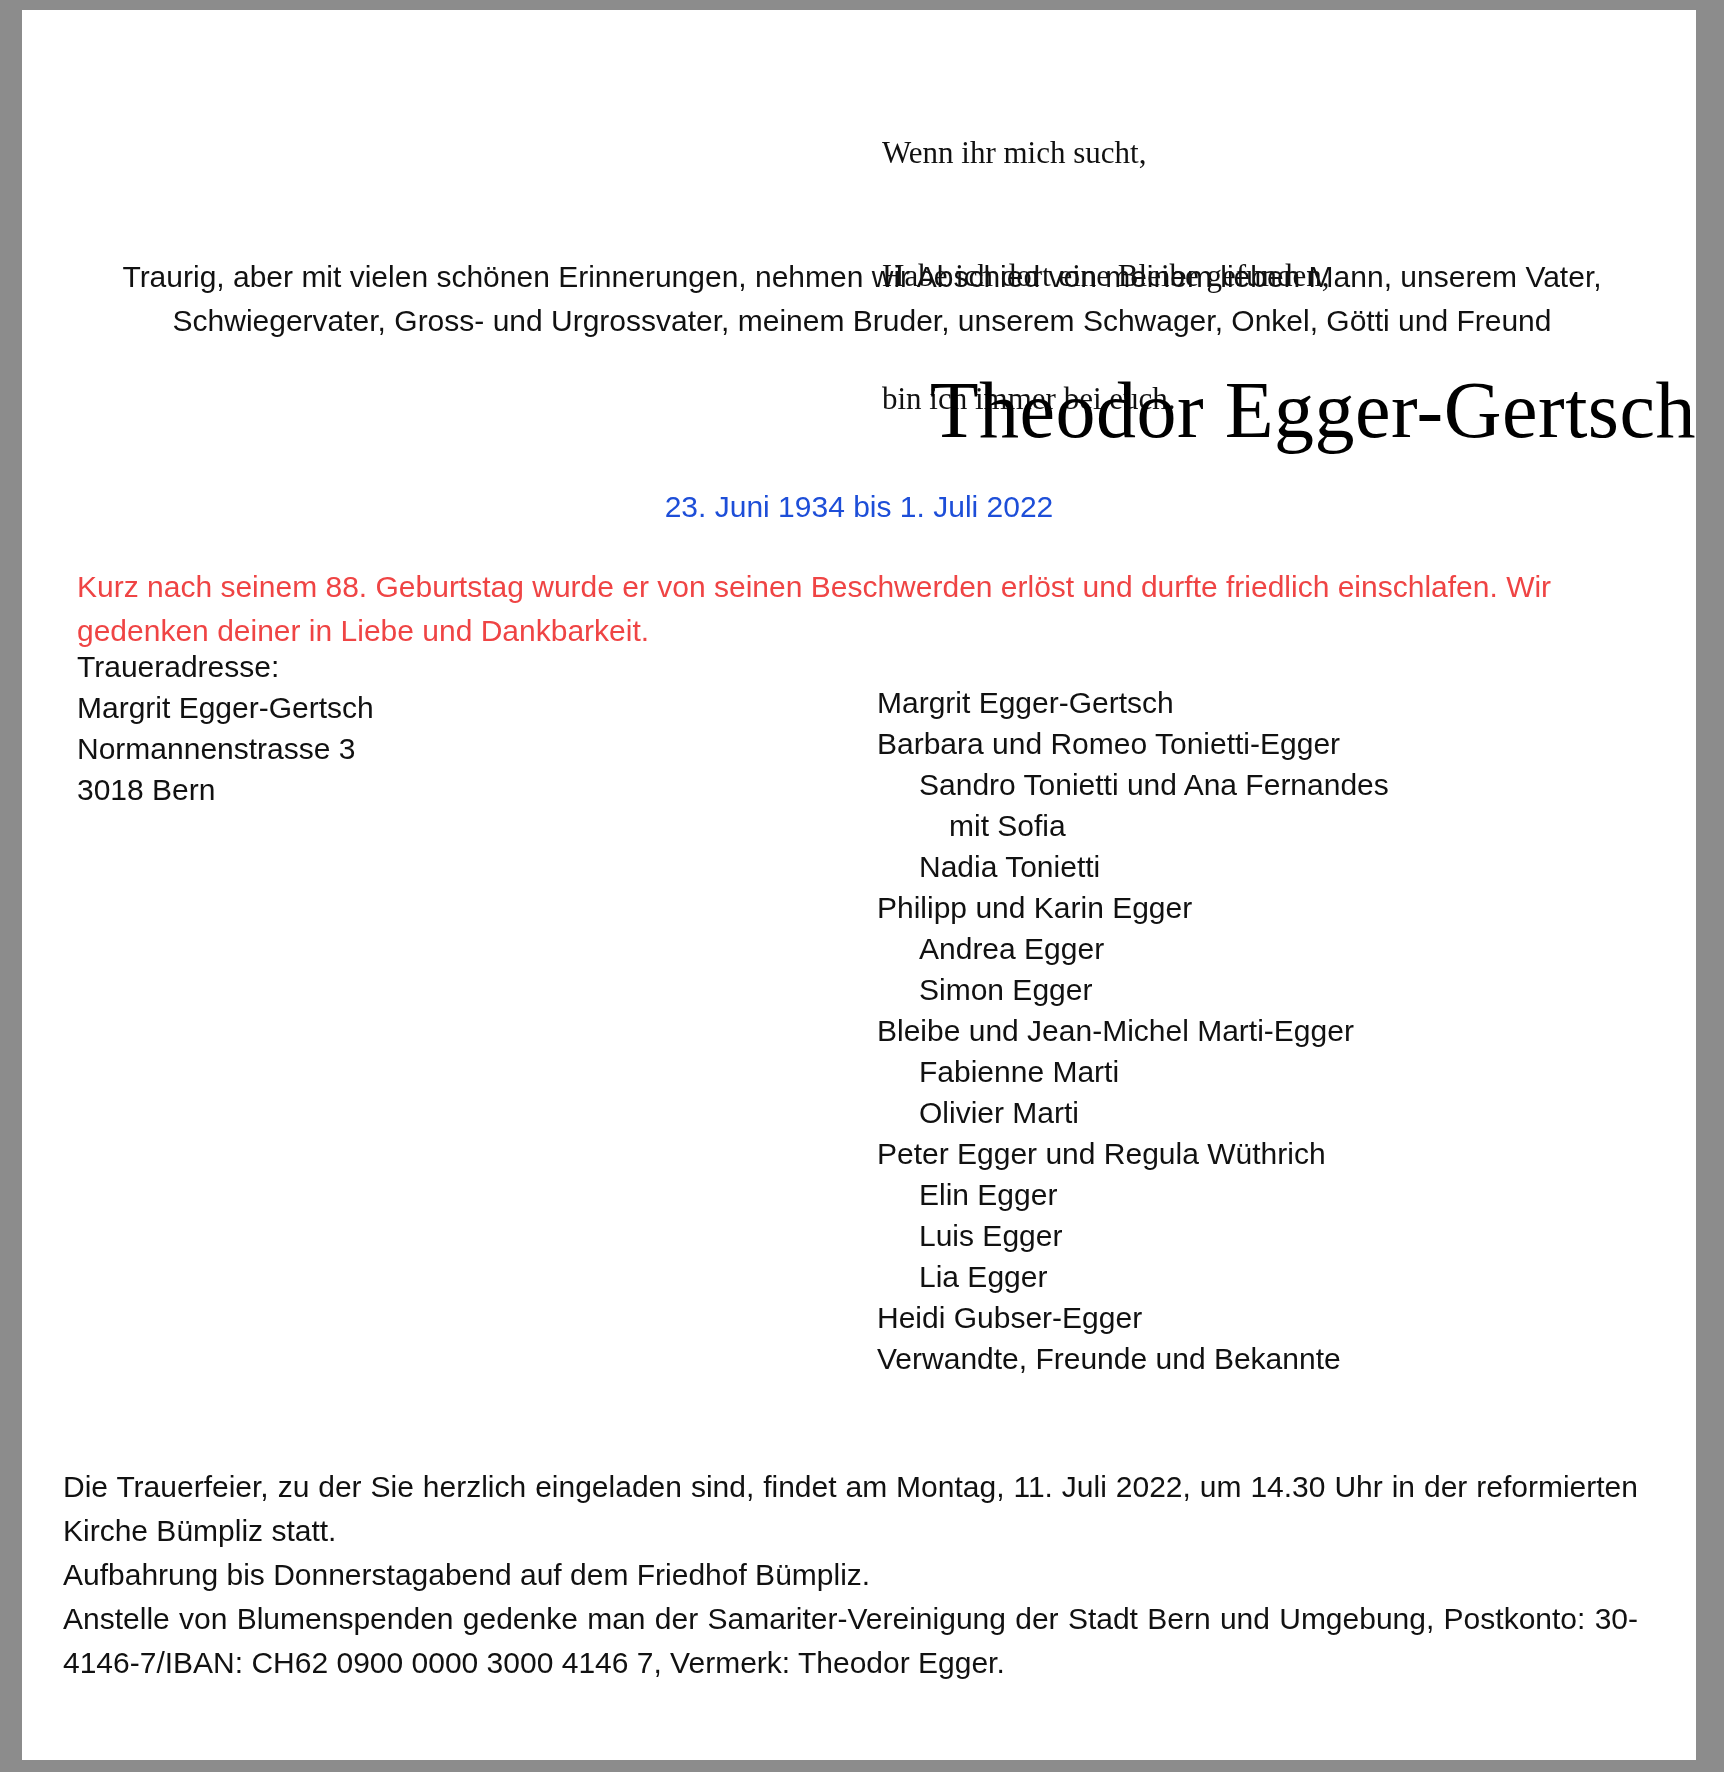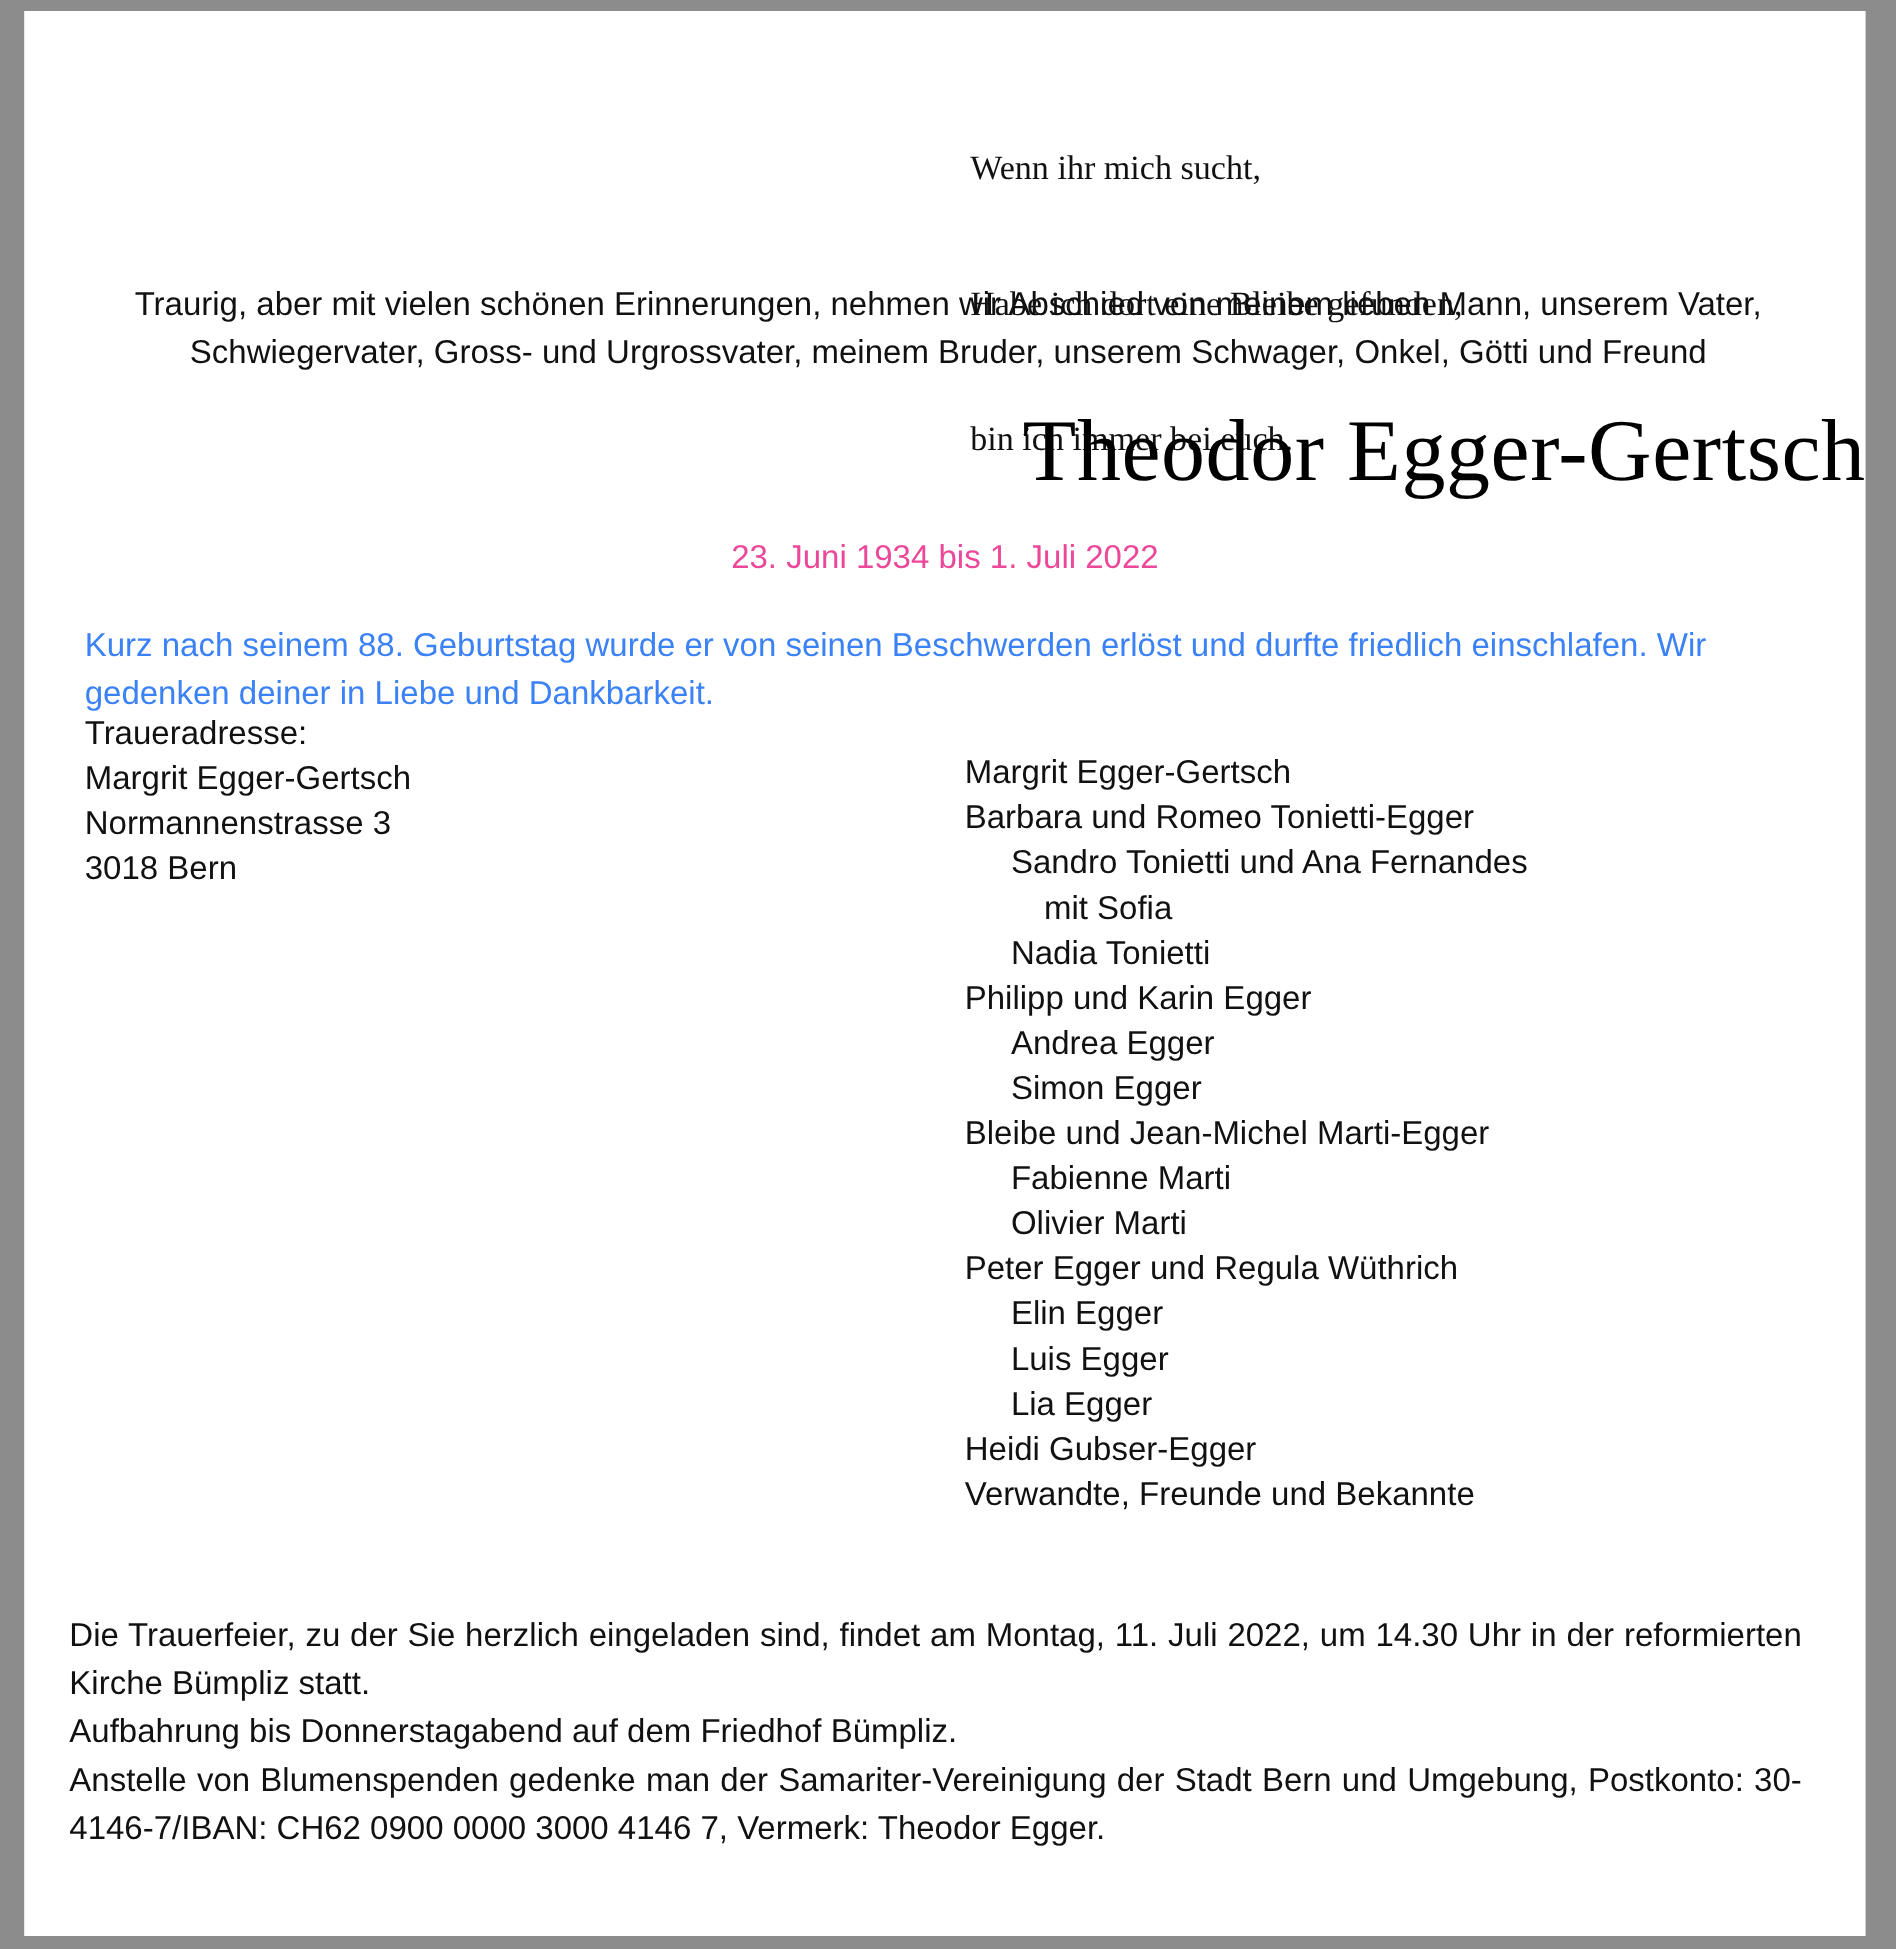--- a/index.html
+++ b/index.html
@@ -67,32 +67,32 @@
     letter-spacing: 0.5px;
     color: #000;
   }
   .dates {
     position: absolute;
     left: 0;
     top: 480px;
     width: 100%;
     text-align: center;
     font-size: 30px;
-    color: #ec4899;
+    color: #1d4ed8;
   }
 
   
   .para2 {
     position: absolute;
     left: 55px;
     top: 555px;
     width: 1580px;
     font-size: 30px;
     line-height: 44px;
-    color: #3b82f6;
+    color: #ef4444;
   }
 
   
   .col-left {
     position: absolute;
     left: 55px;
     top: 636px;
     width: 620px;
     font-size: 30px;
     line-height: 41px;

